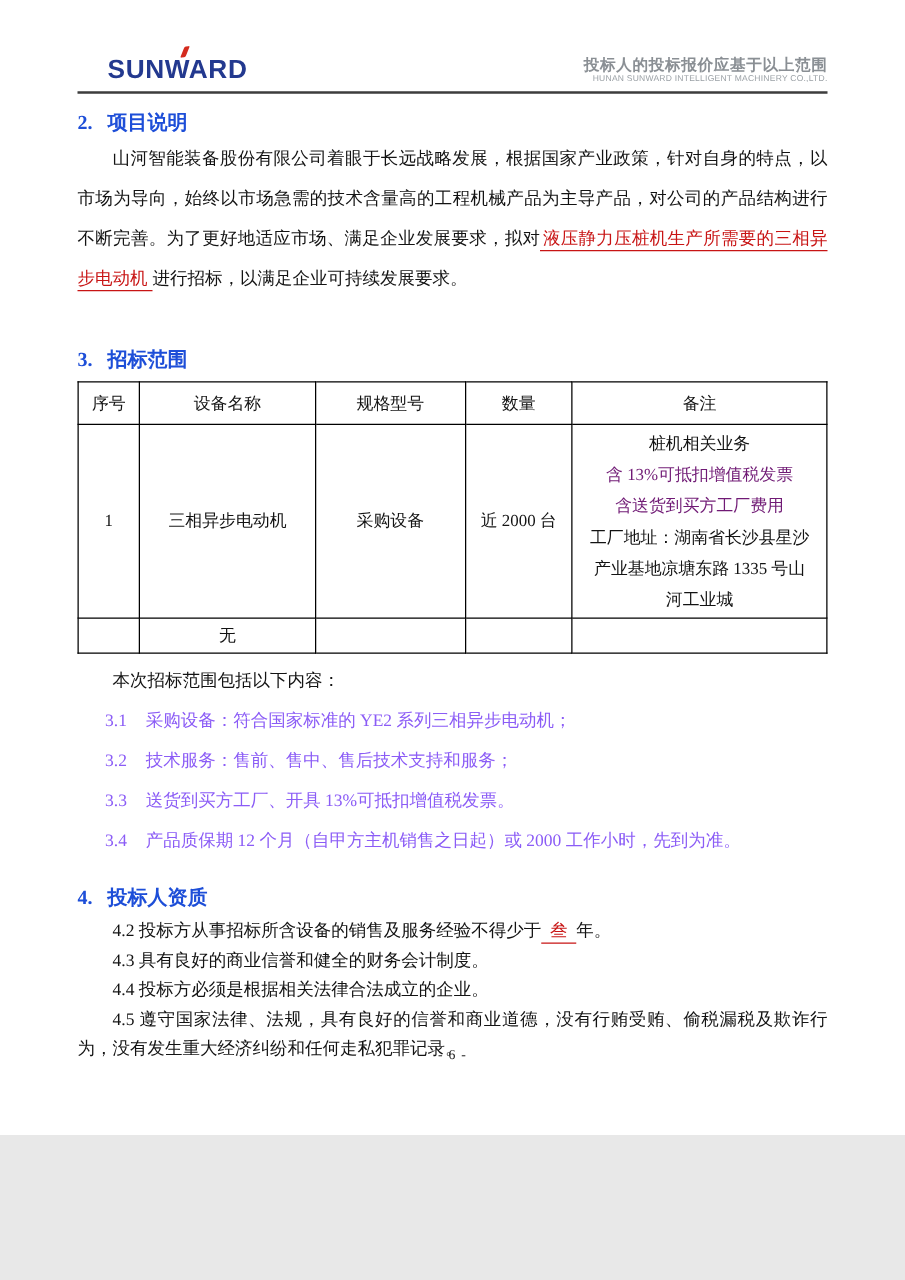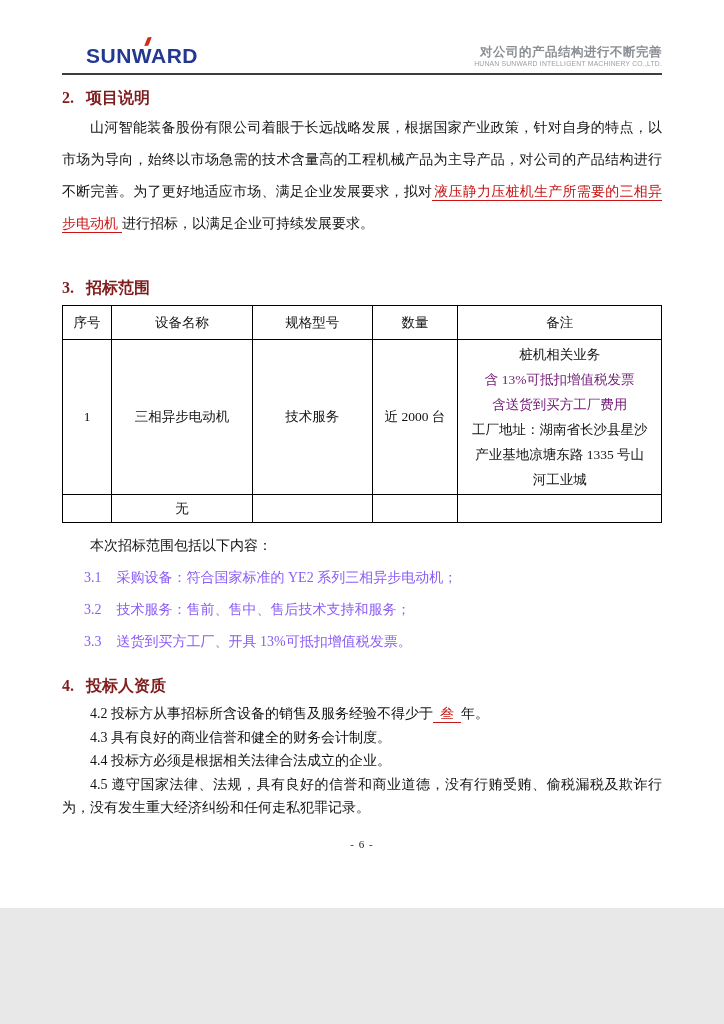--- a/index.html
+++ b/index.html
@@ -34,21 +34,21 @@
   .company-cn {
     font-family:"Liberation Sans","DejaVu Sans",sans-serif;
     font-weight:700; font-size:12.5px; letter-spacing:0.5px; color:#8a8f94;
   }
   .company-en {
     font-family:"Liberation Sans","DejaVu Sans",sans-serif;
     font-size:6.8px; letter-spacing:0.2px; color:#9aa0a5; margin-top:1px;
   }
 
   
-  .sec-title { font-size:16px; font-weight:700; color:#7f1d1d; }
+  .sec-title { font-size:16px; font-weight:700; color:#1d4ed8; }
   .sec-title .num { margin-right:12px; }
   .sec2-title { margin-top:13px; }
   .sec3-title { margin-top:38px; }
   .sec4-title { margin-top:18px; }
 
   
   .para2 {
     margin-top:3px; font-size:14px; line-height:32px;
     text-align:justify; text-indent:2em;
   }
@@ -102,21 +102,21 @@
 
 <div class="page">
   <div class="content">
 
     <div class="header">
       <div class="logo">
         <span class="logo-accent"></span>
         <span class="logo-text">SUNWARD</span>
       </div>
       <div class="company">
-        <div class="company-cn">对公司的产品结构进行不断完善</div>
+        <div class="company-cn">投标人的投标报价应基于以上范围</div>
         <div class="company-en">HUNAN SUNWARD INTELLIGENT MACHINERY CO.,LTD.</div>
       </div>
     </div>
 
     <div class="sec-title sec2-title">
       <span class="num">2.</span><span>项目说明</span>
     </div>
     <p class="para2">
       <span>山河智能装备股份有限公司着眼于长远战略发展，根据国家产业政策，针对自身的特点，以市场为导向，始终以市场急需的技术含量高的工程机械产品为主导产品，对公司的产品结构进行不断完善。为了更好地适应市场、满足企业发展要求，拟对</span><span class="red-underline">液压静力压桩机生产所需要的三相异步电动机</span><span>进行招标，以满足企业可持续发展要求。</span>
     </p>
@@ -139,21 +139,21 @@
           <th>设备名称</th>
           <th>规格型号</th>
           <th>数量</th>
           <th>备注</th>
         </tr>
       </thead>
       <tbody>
         <tr>
           <td>1</td>
           <td>三相异步电动机</td>
-          <td>技术服务</td>
+          <td>采购设备</td>
           <td>近 2000 台</td>
           <td class="remark-cell">
             <div class="remark-line">桩机相关业务</div>
             <div class="remark-line red">含 13%可抵扣增值税发票</div>
             <div class="remark-line red">含送货到买方工厂费用</div>
             <div class="remark-line">工厂地址：湖南省长沙县星沙</div>
             <div class="remark-line">产业基地凉塘东路 1335 号山</div>
             <div class="remark-line">河工业城</div>
           </td>
         </tr>
@@ -172,20 +172,23 @@
     <div class="scope-items">
       <div class="scope-item">
         <span class="num">3.1</span><span>采购设备：符合国家标准的 YE2 系列三相异步电动机；</span>
       </div>
       <div class="scope-item">
         <span class="num">3.2</span><span>技术服务：售前、售中、售后技术支持和服务；</span>
       </div>
       <div class="scope-item">
         <span class="num">3.3</span><span>送货到买方工厂、开具 13%可抵扣增值税发票。</span>
       </div>
+      <div class="scope-item">
+        <span class="num">3.4</span><span>产品质保期 12 个月（自甲方主机销售之日起）或 2000 工作小时，先到为准。</span>
+      </div>
     </div>
 
     <div class="sec-title sec4-title">
       <span class="num">4.</span><span>投标人资质</span>
     </div>
 
     <div class="sec4-block">
       <p class="sec4-para">
         <span>4.2 投标方从事招标所含设备的销售及服务经验不得少于</span><span class="blank-underline">叁</span><span>年。</span>
       </p>

